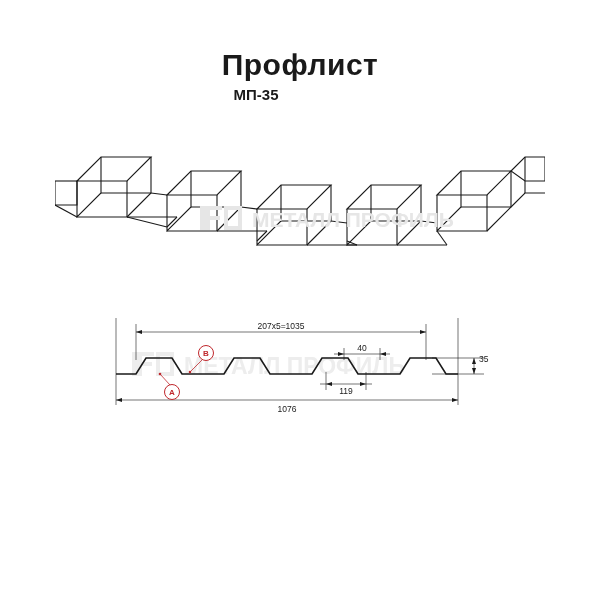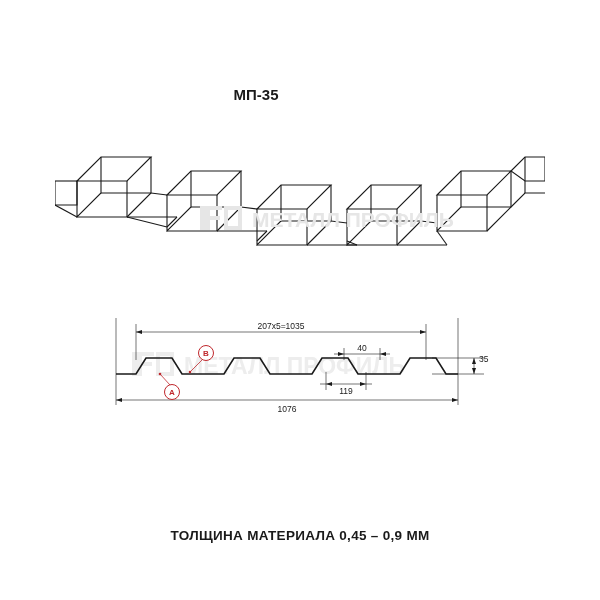--- a/index.html
+++ b/index.html
@@ -84,20 +84,21 @@
     font-size: 8px;
     fill: #c0282d;
     font-weight: bold;
   }
 </style>
 </head>
 <body>
 
 <div class="page">
 
+  <div class="title">Профлист</div>
   <div class="subtitle">МП-35</div>
 
   <div class="iso-wrap">
     <svg width="490" height="130" viewBox="0 0 490 130">
       <g fill="none" stroke="#1a1a1a" stroke-width="1.1" stroke-linejoin="miter">
 
         <path d="M22 46 L46 22 L96 22 L72 46 Z"></path>
         <path d="M22 46 L22 82 L46 58 L46 22"></path>
         <path d="M72 46 L72 82 L22 82"></path>
         <path d="M96 22 L96 58 L72 82"></path>
@@ -248,14 +249,13 @@
         <circle cx="96" cy="62" r="1.3" fill="#c0282d"></circle>
 
         <circle cx="78" cy="82" r="7.5" fill="#ffffff" stroke="#c0282d" stroke-width="1"></circle>
         <text class="balloon-text" x="78" y="85" text-anchor="middle">A</text>
         <line x1="76" y1="75" x2="66" y2="64" stroke="#c0282d" stroke-width="0.8"></line>
         <circle cx="66" cy="64" r="1.3" fill="#c0282d"></circle>
       </g>
     </svg>
   </div>
 
-  <div class="footer">ТОЛЩИНА МАТЕРИАЛА 0,45 – 0,9 ММ</div>
 </div>
 
 </body></html>

